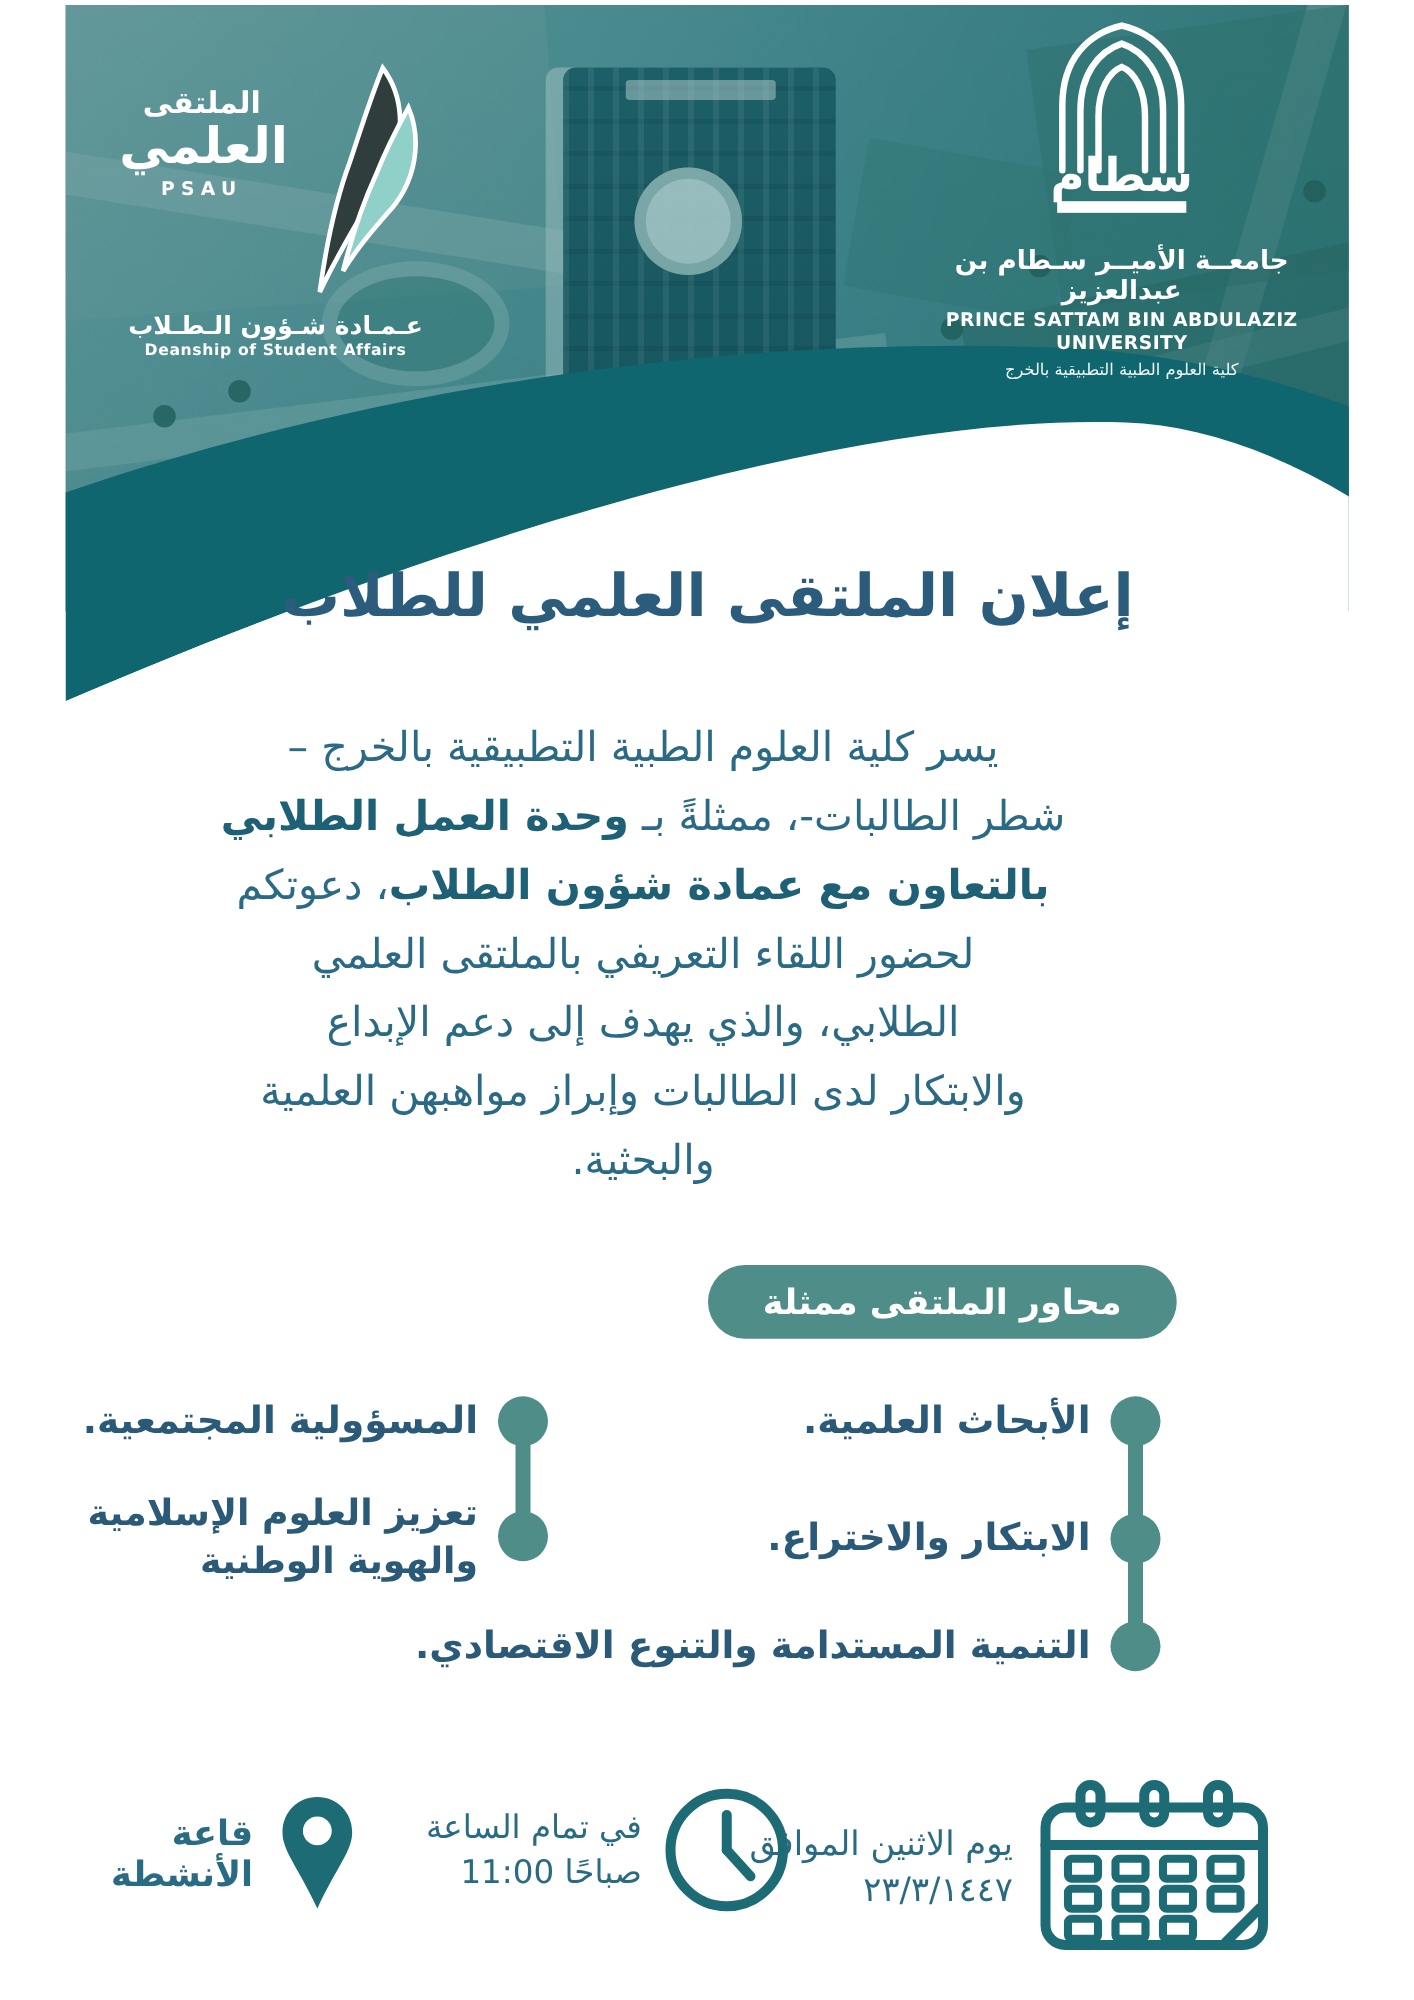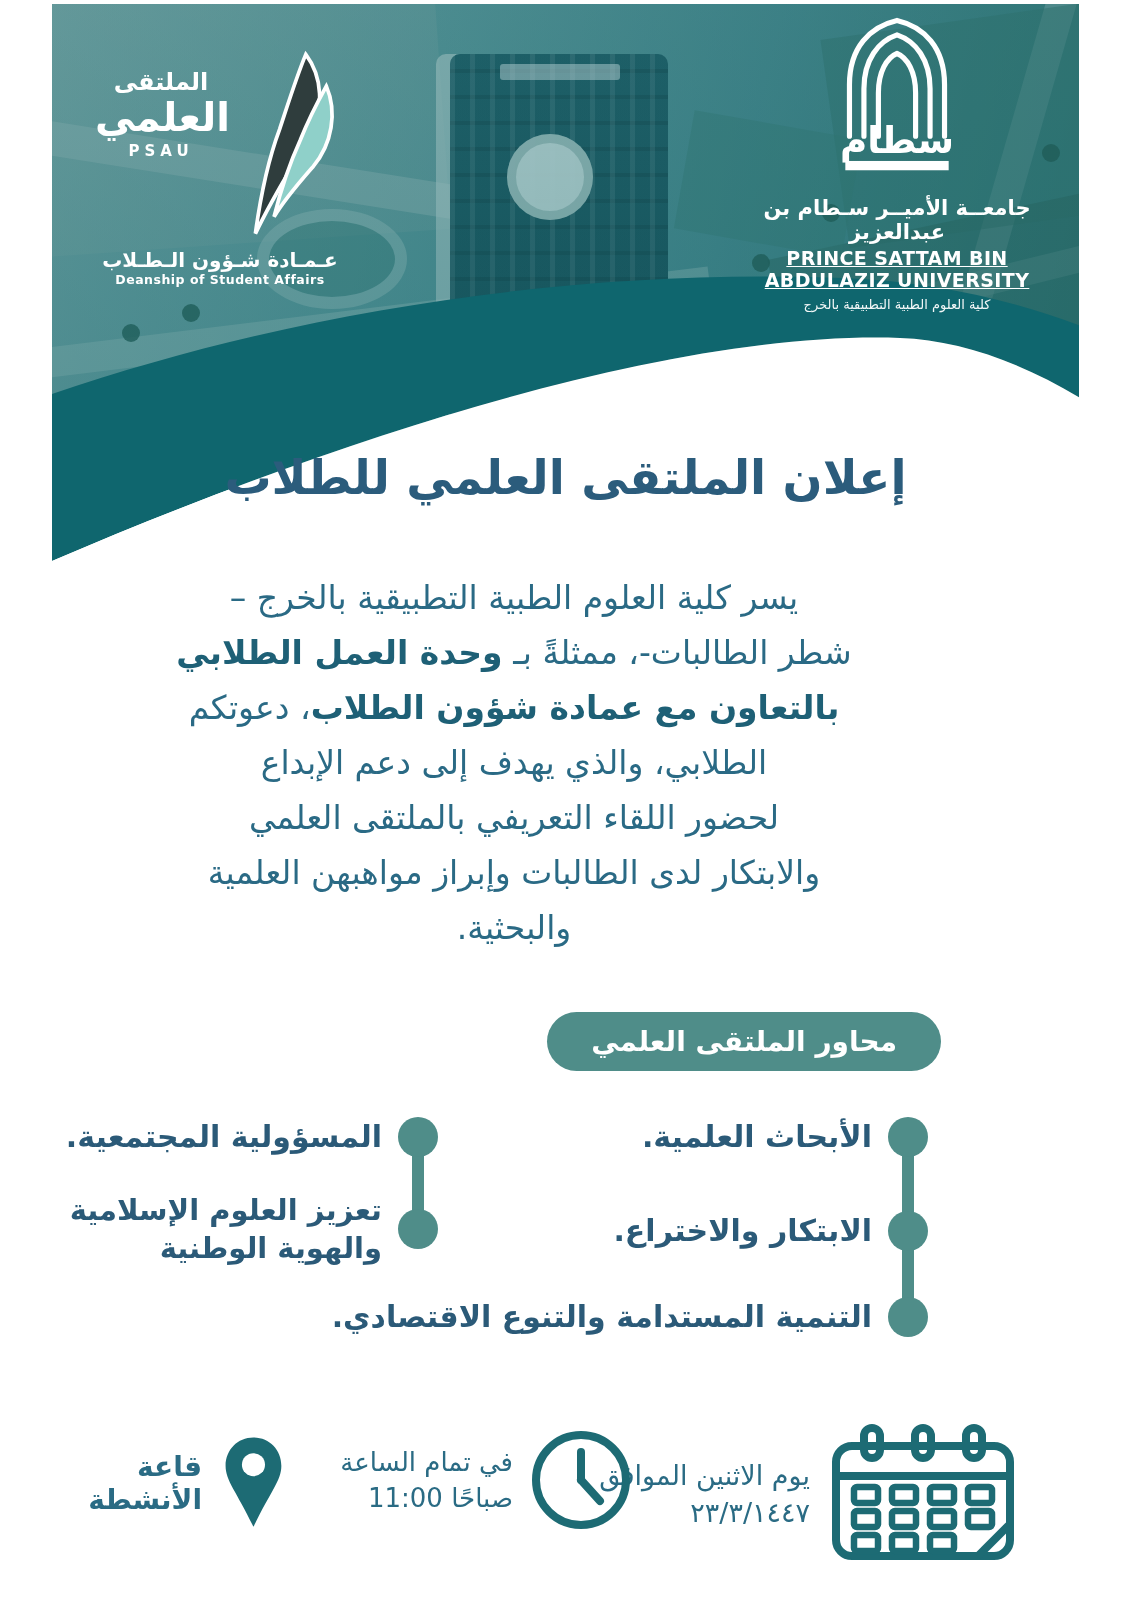--- a/index.html
+++ b/index.html
@@ -43,21 +43,21 @@
   .psau-row{display:flex;flex-direction:row-reverse;align-items:flex-start;justify-content:center;gap:6px;direction:ltr;}
   .psau-words{width:132px;padding-top:18px;text-align:center;}
   .psau-top{font-size:24px;font-weight:bold;letter-spacing:1px;}
   .psau-main{font-size:40px;font-weight:bold;line-height:1.05;}
   .psau-acr{font-size:15px;font-weight:bold;letter-spacing:5px;margin-top:4px;}
   .psau-dept-ar{font-size:20px;font-weight:bold;margin-top:10px;}
   .psau-dept-en{font-size:12.5px;font-weight:bold;letter-spacing:.5px;}
 
   .logo-sattam{position:absolute;top:8px;right:22px;width:320px;text-align:center;color:#fff;z-index:5;}
   .sattam-name-ar{font-size:21px;font-weight:bold;margin-top:4px;}
-  .sattam-name-en{font-size:19px;font-weight:bold;letter-spacing:.4px;margin-top:3px;text-decoration:underline;}
+  .sattam-name-en{font-size:15px;font-weight:bold;letter-spacing:.4px;margin-top:3px;}
   .sattam-college{font-size:13px;margin-top:6px;opacity:.95;}
 
   
   .title{position:absolute;top:446px;left:0;right:0;text-align:center;z-index:6;
          color:var(--title_text);font-size:47px;font-weight:bold;}
   .intro{position:absolute;top:566px;right:115px;width:900px;text-align:center;
          color:var(--body_text);font-size:33px;line-height:55px;}
   .intro .bold{font-weight:bold;color:var(--bold_text);}
 
   .topics-pill{position:absolute;top:1008px;right:138px;background:var(--accent);color:#fff;
@@ -152,27 +152,27 @@
     <div class="sattam-name-ar">جامعــة الأميــر سـطام بن عبدالعزيز</div>
     <div class="sattam-name-en">PRINCE SATTAM BIN ABDULAZIZ UNIVERSITY</div>
     <div class="sattam-college">كلية العلوم الطبية التطبيقية بالخرج</div>
   </div>
 
   <h1 class="title">إعلان الملتقى العلمي للطلاب</h1>
   <section class="intro">
       <div><span>يسر كلية العلوم الطبية التطبيقية بالخرج –</span></div>
       <div><span>شطر الطالبات-، ممثلةً بـ </span><span class="bold">وحدة العمل الطلابي</span></div>
       <div><span class="bold">بالتعاون مع عمادة شؤون الطلاب</span><span>، دعوتكم</span></div>
+      <div><span>لحضور اللقاء التعريفي بالملتقى العلمي</span></div>
       <div><span>الطلابي، والذي يهدف إلى دعم الإبداع</span></div>
-      <div><span>لحضور اللقاء التعريفي بالملتقى العلمي</span></div>
       <div><span>والابتكار لدى الطالبات وإبراز مواهبهن العلمية</span></div>
       <div><span>والبحثية.</span></div>
     </section>
 
-  <div class="topics-pill">محاور الملتقى العلمي</div>
+  <div class="topics-pill">محاور الملتقى ممثلة</div>
 
   <div class="tl tl-right">
     <div class="tl-line"></div>
     <div class="tl-item i1">
       <span class="dot"></span>
       <span class="tl-label">الأبحاث العلمية.</span>
     </div>
     <div class="tl-item i3">
       <span class="dot"></span>
       <span class="tl-label">التنمية المستدامة والتنوع الاقتصادي.</span>

